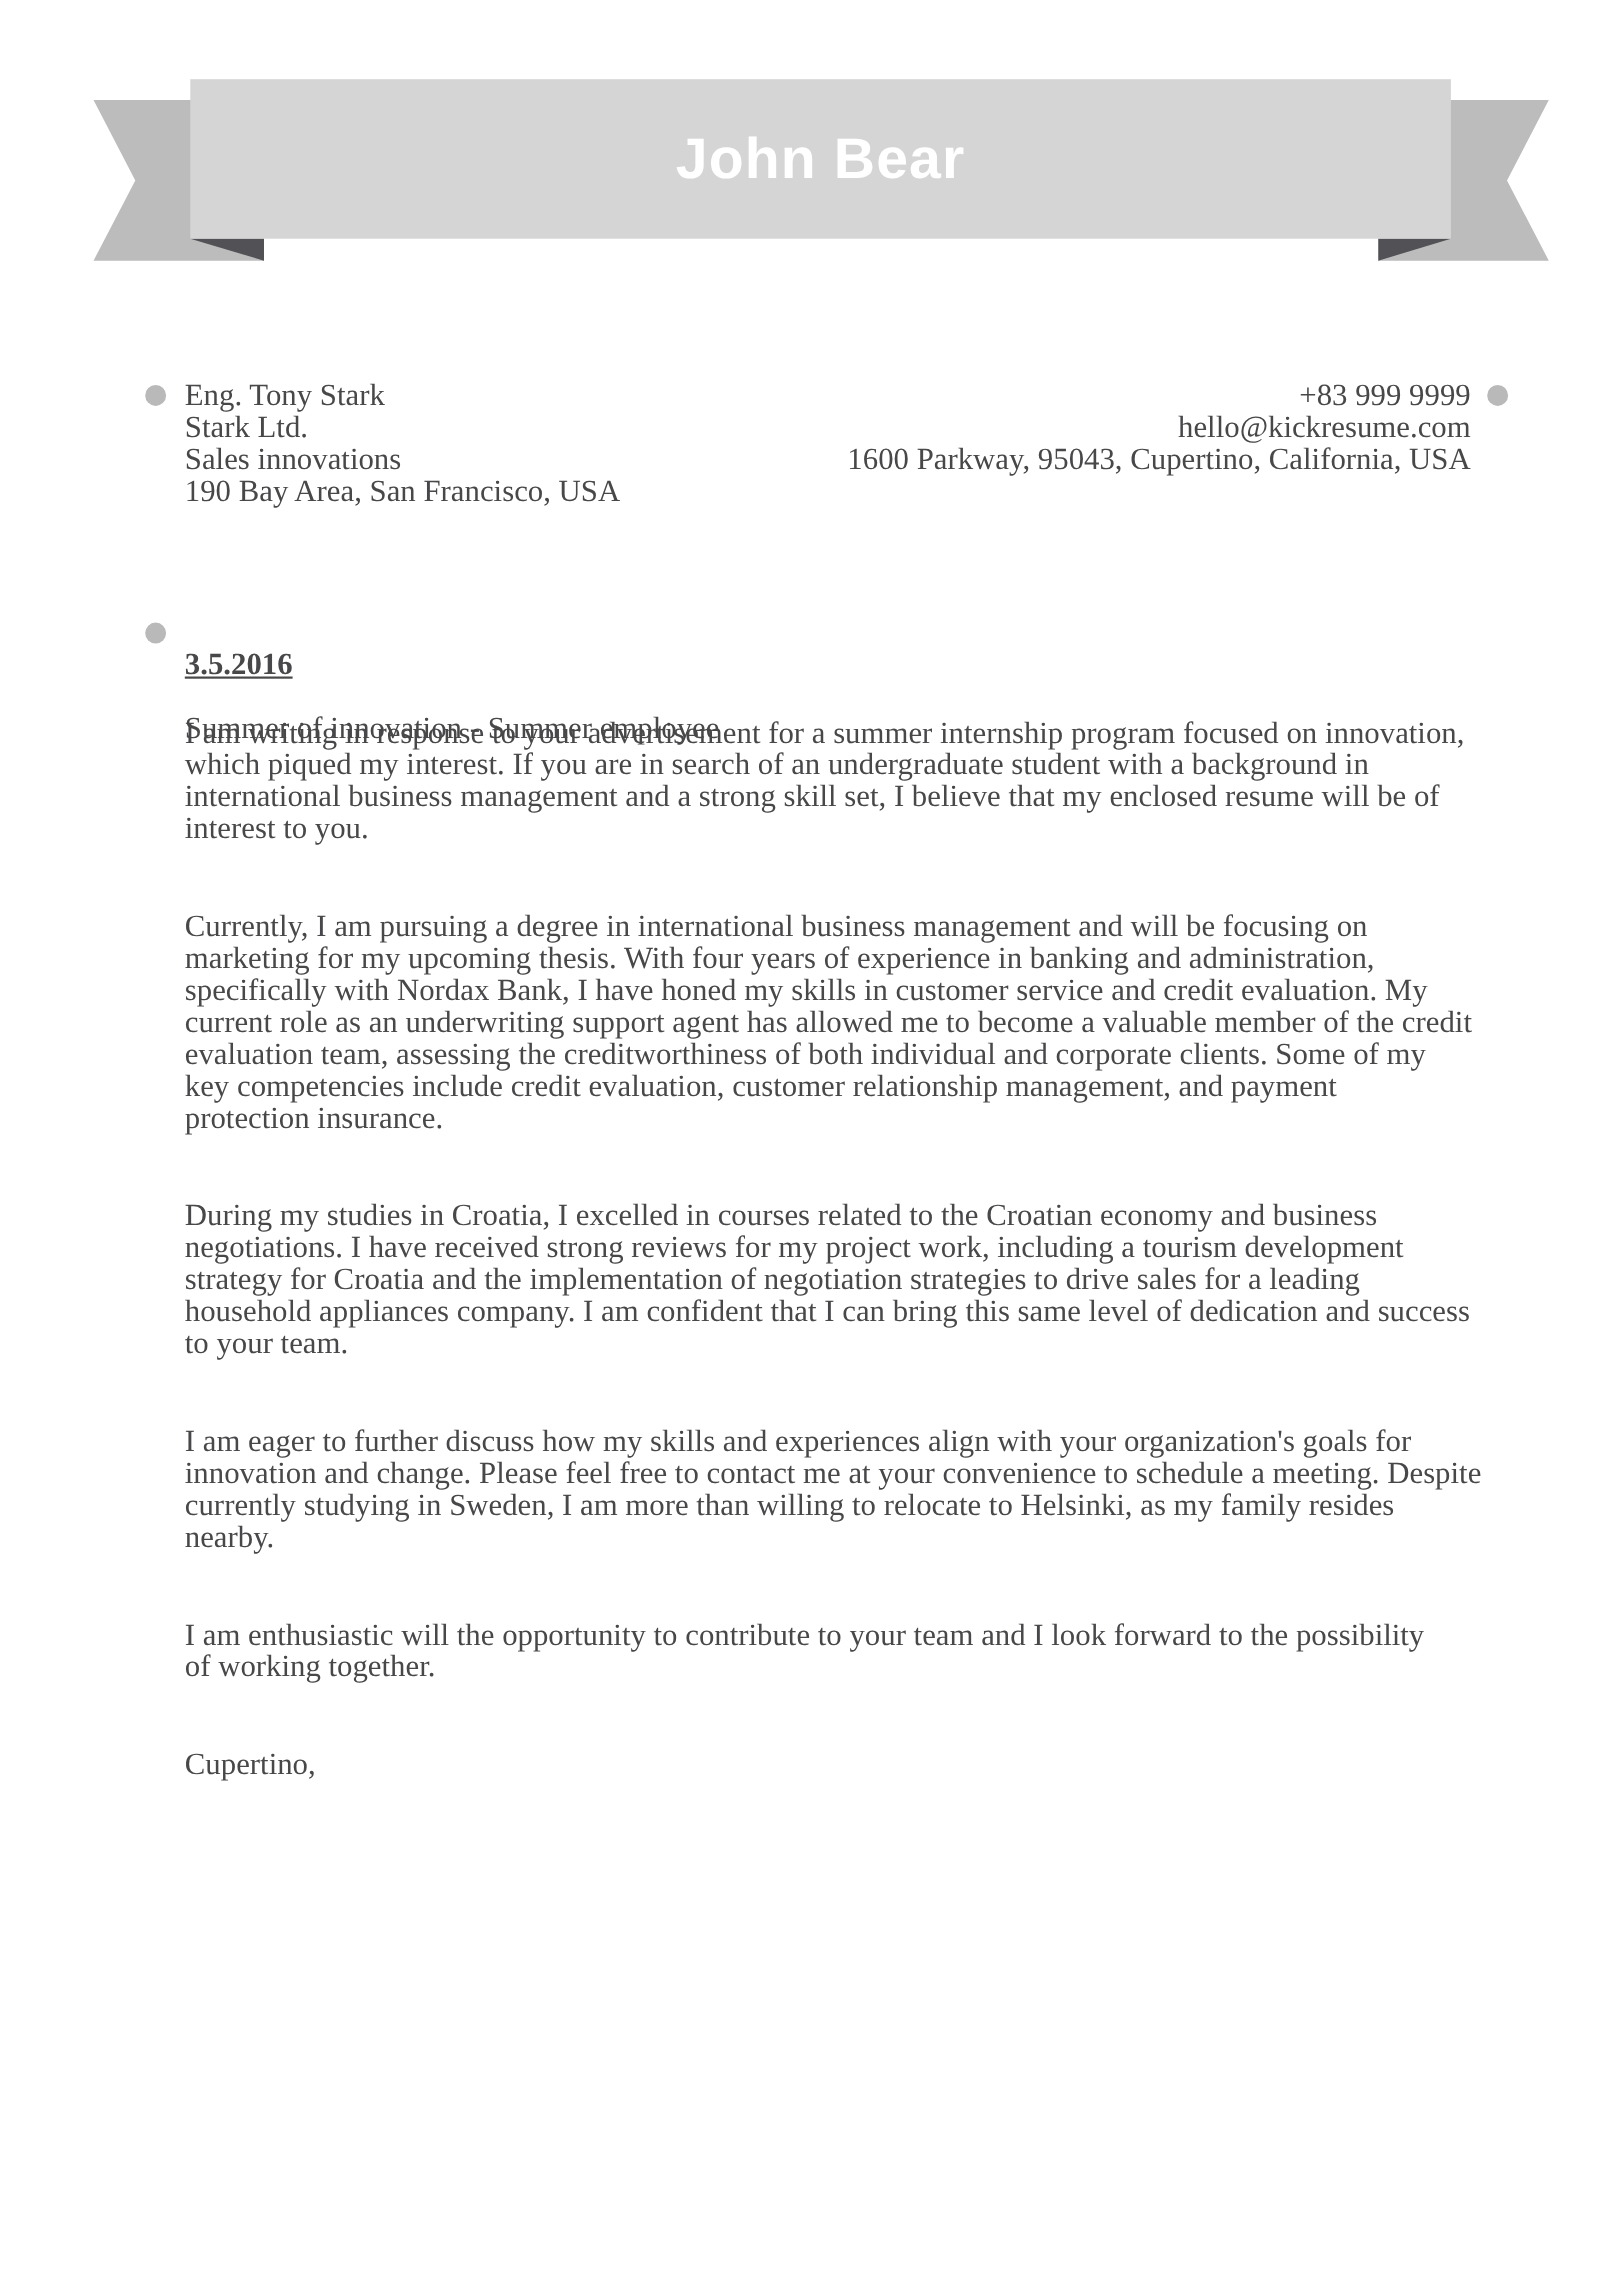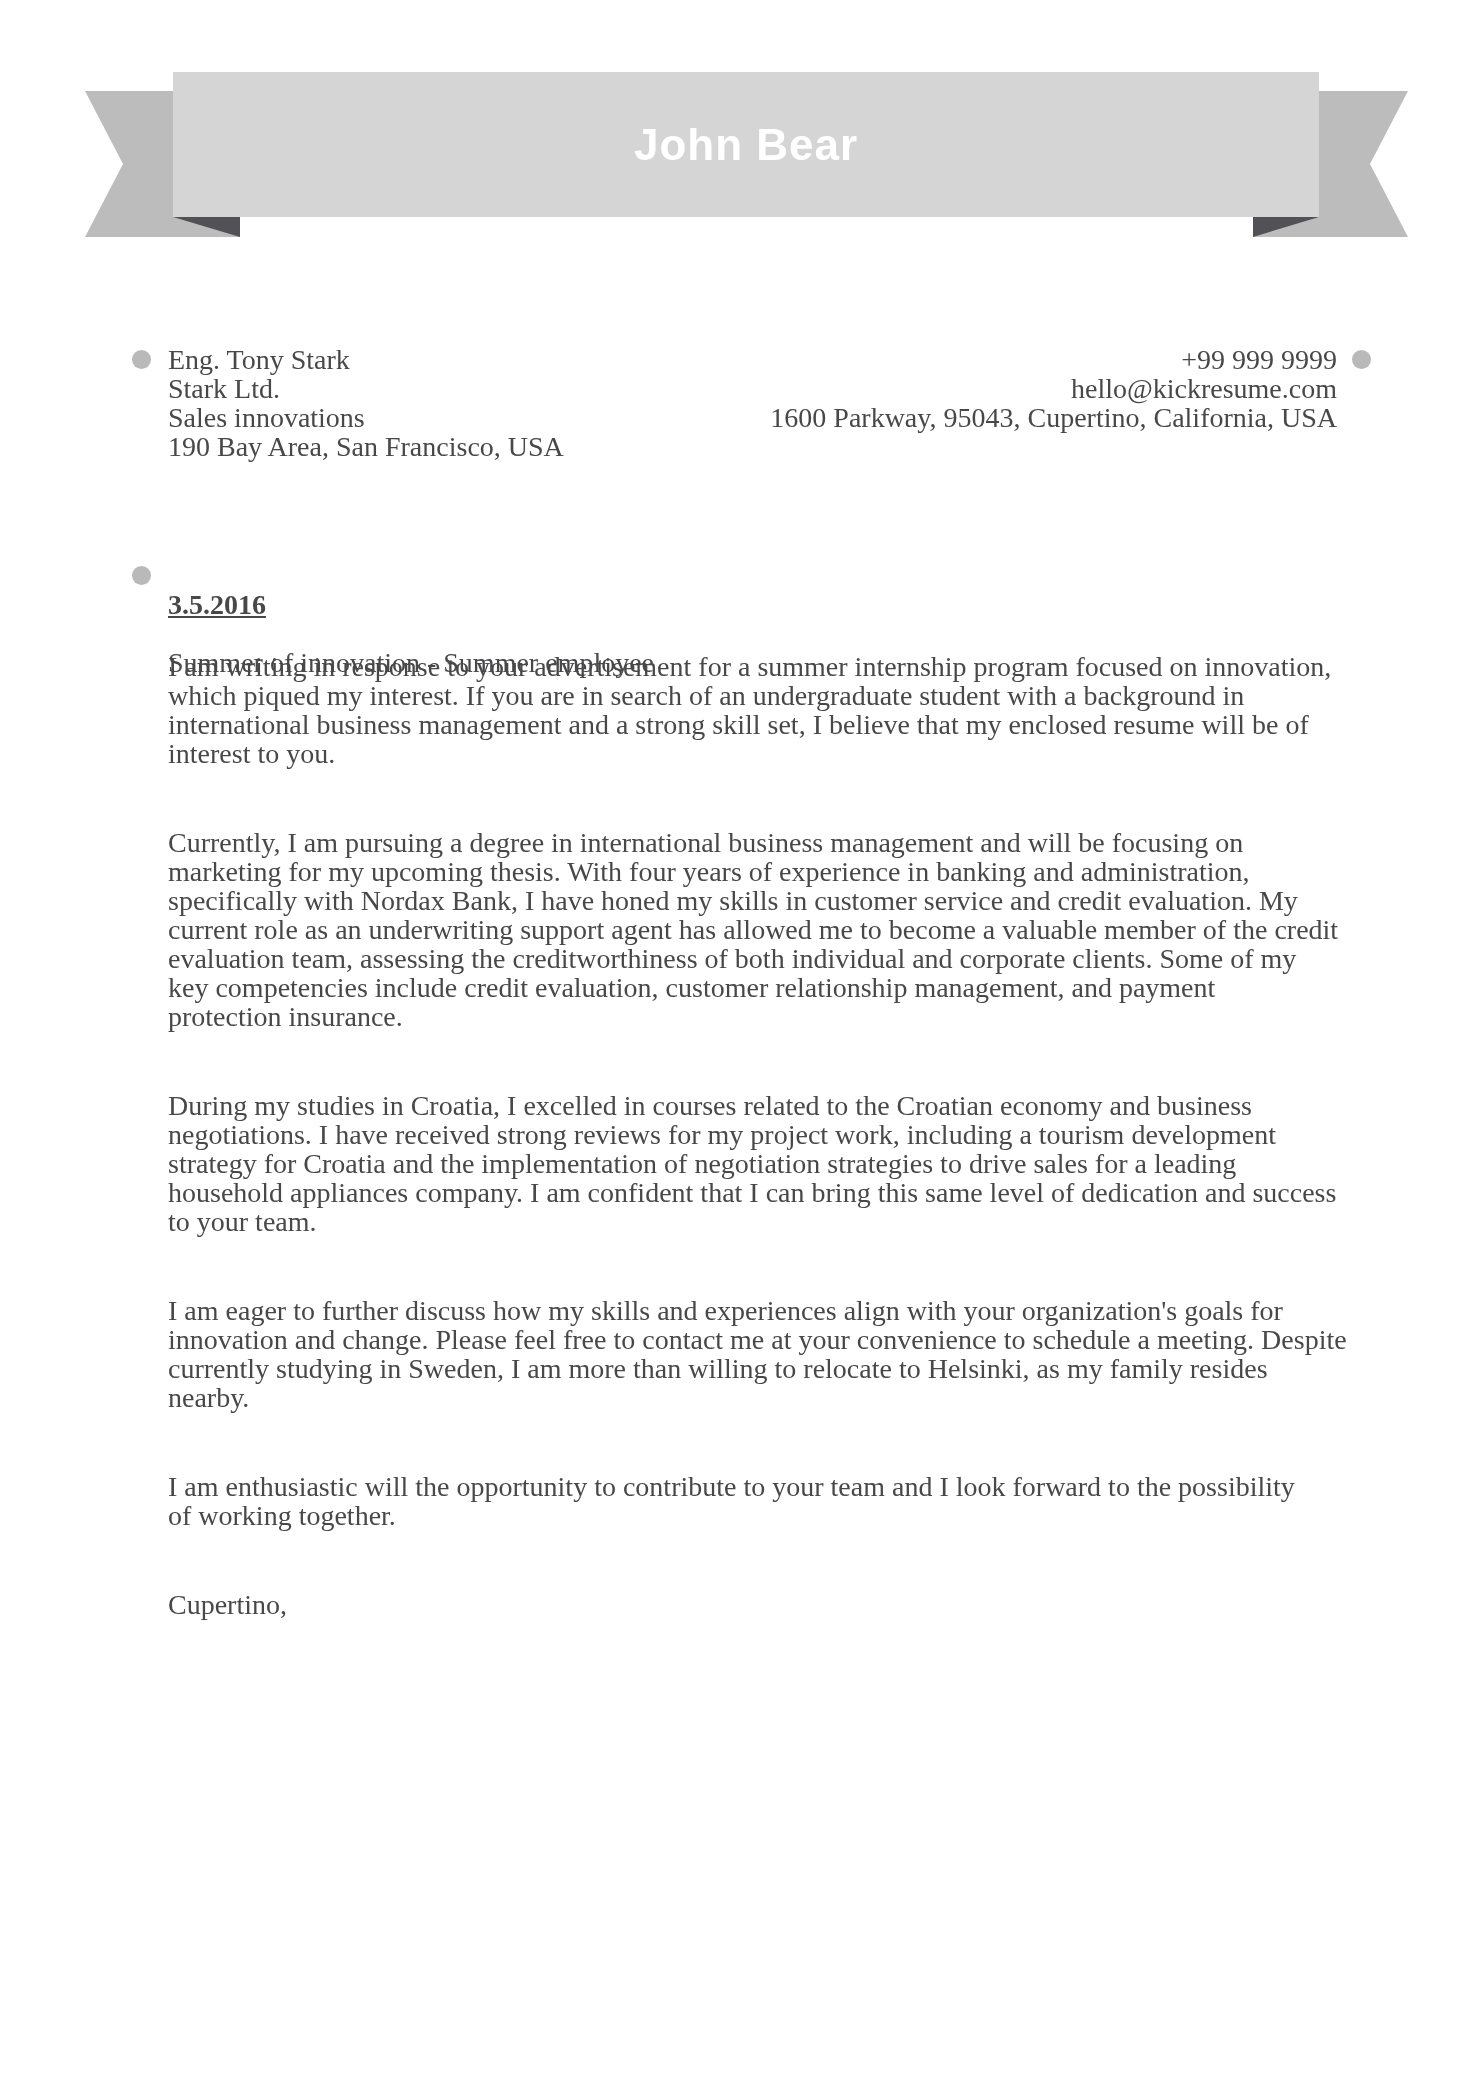--- a/index.html
+++ b/index.html
@@ -15,21 +15,21 @@
   .ribbon-svg { position: absolute; left: 0; top: 0; }
   .ribbon-tail { fill: #bcbcbd; }
   .ribbon-fold { fill: #525256; }
   .ribbon-rect { fill: #d5d5d6; }
   .banner-title {
     position: absolute;
     left: 173px; top: 72px; width: 1146px; height: 145px;
     display: flex; align-items: center; justify-content: center;
     font-family: "Liberation Sans", sans-serif;
     font-weight: bold;
-    font-size: 44px;
+    font-size: 52px;
     letter-spacing: 1px;
     color: #ffffff;
   }
   .dot {
     position: absolute;
     width: 19px; height: 19px;
     border-radius: 50%;
     background: #b9b9ba;
   }
   .text-block {
@@ -61,21 +61,21 @@
 
   <div class="banner-title">John Bear</div>
 
   <span class="dot" style="left:132px; top:350px;"></span>
   <div class="text-block recipient-block">Eng. Tony Stark
 Stark Ltd.
 Sales innovations
 190 Bay Area, San Francisco, USA</div>
 
   <span class="dot" style="left:1352px; top:350px;"></span>
-  <div class="text-block sender-block">+99 999 9999
+  <div class="text-block sender-block">+83 999 9999
 hello@kickresume.com
 1600 Parkway, 95043, Cupertino, California, USA</div>
 
   <span class="dot" style="left:132px; top:566px;"></span>
   <div class="text-block date-subject-block">
     <div class="date-line">3.5.2016</div>
     <div class="subject-line">Summer of innovation - Summer employee</div>
   </div>
 
   <div class="text-block body-block">

